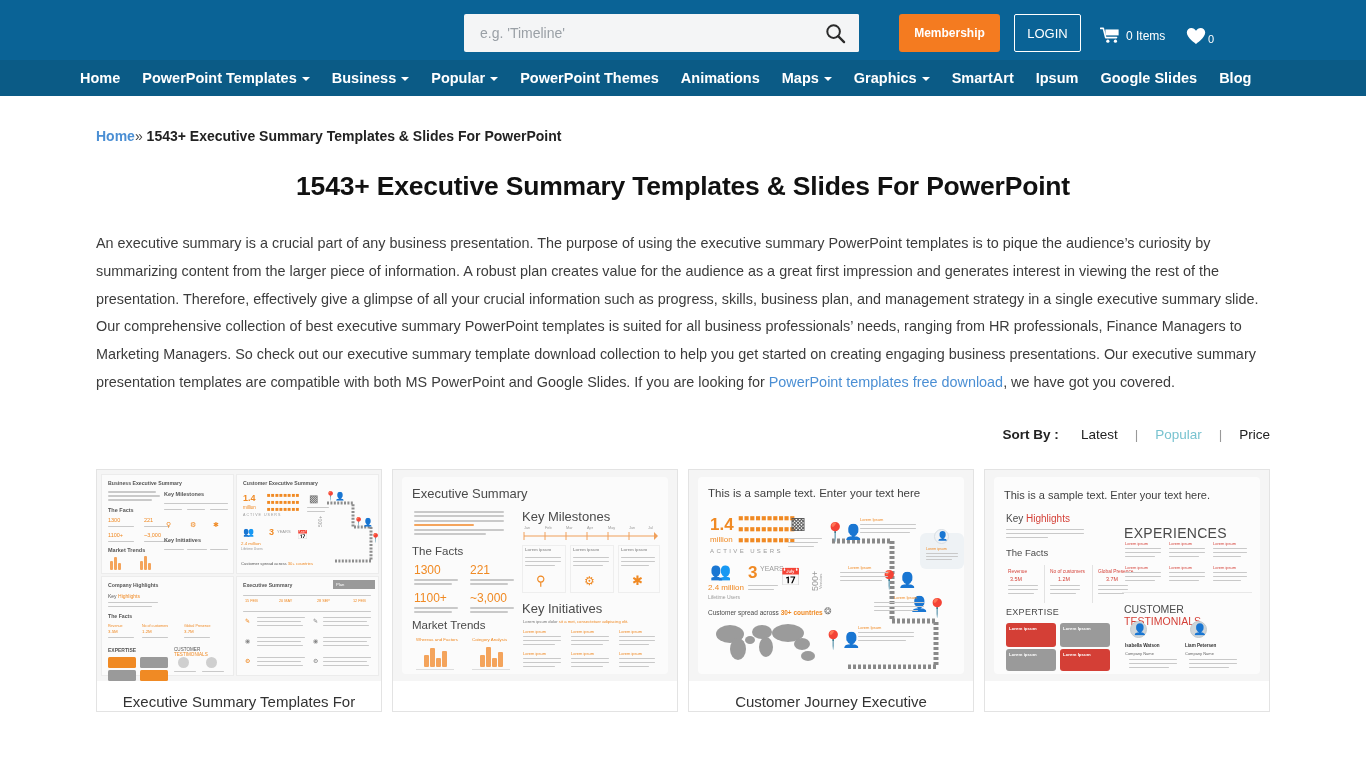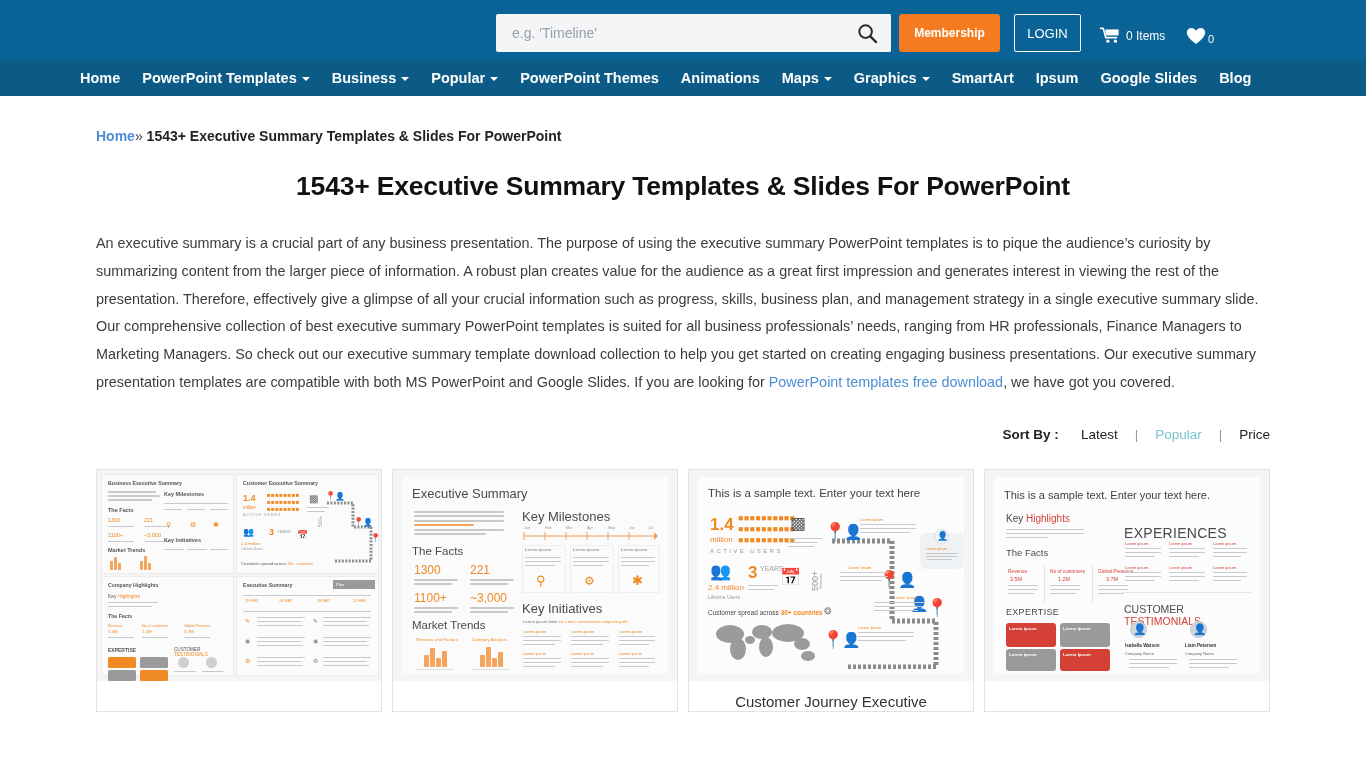--- a/index.html
+++ b/index.html
@@ -35,21 +35,21 @@
     font-size: 23px; font-weight: bold; color: #ffffff;
     letter-spacing: -0.3px; white-space: nowrap;
   }
   .logo-main .u { color: #f07f1a; }
   .logo-sub {
     font-size: 9.5px; font-weight: bold; color: #ffffff;
     letter-spacing: 0.2px; margin-top: 3px; white-space: nowrap;
   }
 
   .search-wrap {
-    position: absolute; left: 496px; top: 14px;
+    position: absolute; left: 464px; top: 14px;
     width: 395px; height: 38px;
     display: flex; background: #f4f5f6; border-radius: 2px;
     overflow: hidden;
   }
   .search-input {
     flex: 1; border: none; outline: none; background: transparent;
     padding: 0 16px; font-size: 14px; color: #333;
     font-family: "Liberation Sans", sans-serif;
   }
   .search-input::placeholder { color: #9aa0a6; }
@@ -396,20 +396,21 @@
             <div class="q bar" style="left:20px;top:80px;width:48px;height:1.4px;"></div>
             <div class="q bar" style="left:20px;top:84px;width:44px;height:1.4px;"></div>
             <div class="q bar" style="left:20px;top:88px;width:46px;height:1.4px;"></div>
             <div class="q" style="left:76px;top:80px;color:#888;font-size:6px;">⚙</div>
             <div class="q bar" style="left:86px;top:80px;width:48px;height:1.4px;"></div>
             <div class="q bar" style="left:86px;top:84px;width:44px;height:1.4px;"></div>
             <div class="q bar" style="left:86px;top:88px;width:46px;height:1.4px;"></div>
           </div>
         </div>
       </div>
+      <div class="card-title">Executive Summary Templates For</div>
     </div>
 
     <div class="card">
       <div class="thumb">
         <div style="position:absolute;left:9px;top:7px;width:266px;height:197px;background:#fbfbfb;border-radius:4px;">
           <div class="q" style="left:10px;top:9px;font-size:13px;color:#4a4a4a;">Executive Summary</div>
           <div class="q bar" style="left:12px;top:34px;width:90px;height:2px;"></div>
           <div class="q bar" style="left:12px;top:38.5px;width:90px;height:2px;"></div>
           <div class="q bar" style="left:12px;top:43px;width:90px;height:2px;"></div>
           <div class="q bar-or" style="left:12px;top:47.5px;width:60px;height:2px;"></div>

